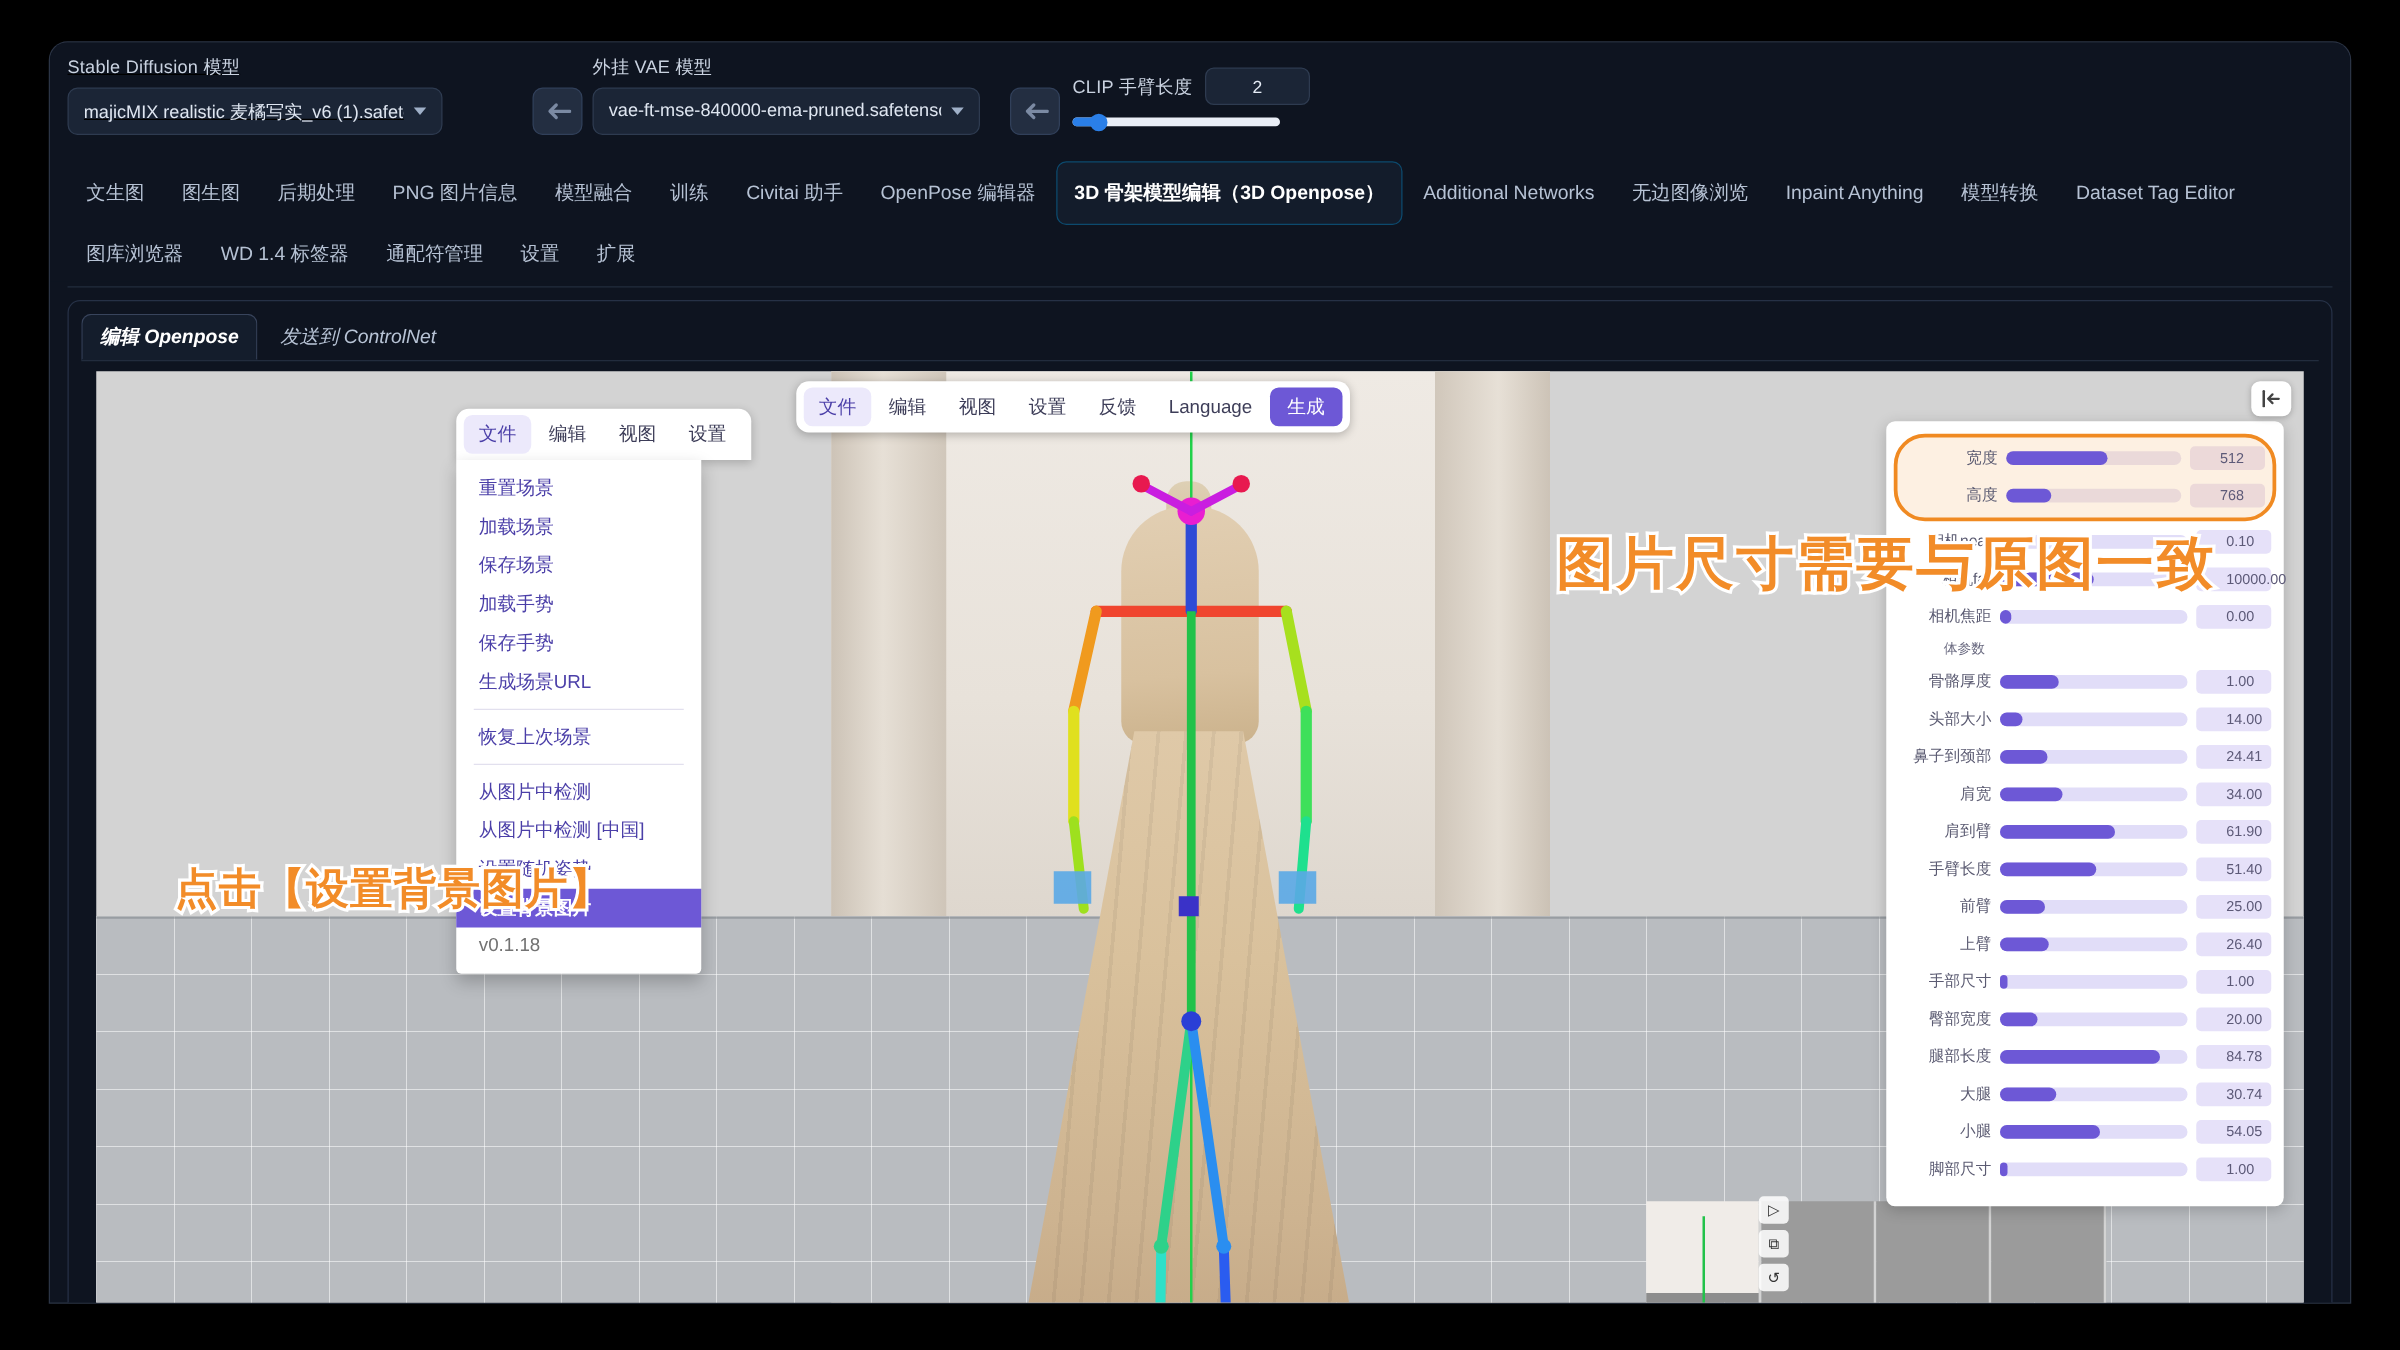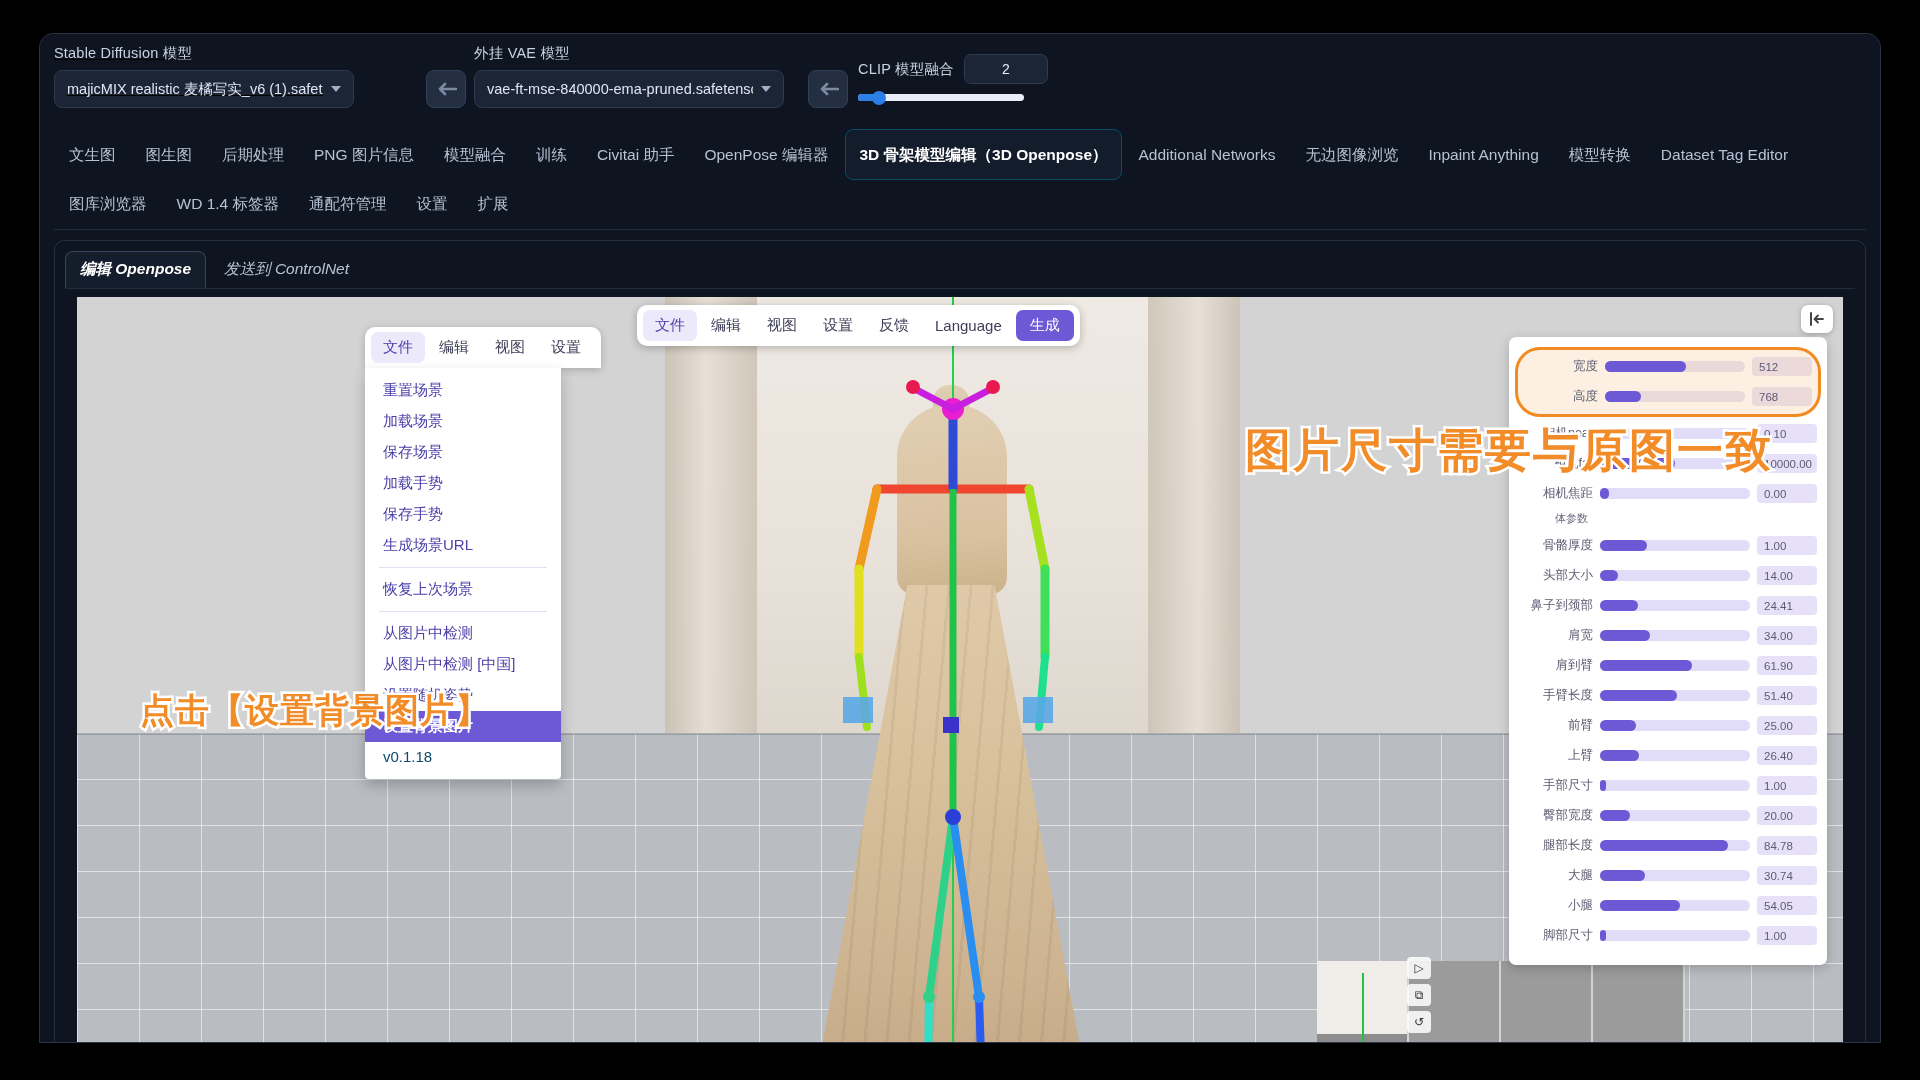--- a/index.html
+++ b/index.html
@@ -131,37 +131,37 @@
     display: flex; gap: 2px; box-shadow: 0 2px 8px rgba(0,0,0,.2);
     width: 236px; overflow: hidden;
   }
   .filemenu-list {
     background: #fff; width: 196px; padding: 7px 0 8px 0;
     box-shadow: 0 6px 14px rgba(0,0,0,.22);
     border-radius: 0 0 4px 4px;
   }
   .fm-item { font-size: 15px; color: #4b3fa8; padding: 6px 18px; white-space: nowrap; }
   .fm-item.hl { background: #6d58d6; color: #fff; font-weight: bold; }
-  .fm-item.ver { color: #0c4a6e; }
+  .fm-item.ver { color: #737373; }
   .fm-sep { height: 1px; background: #e2e0ee; margin: 6px 14px; }
 
   
   .proppanel {
     position: absolute; right: 16px; top: 40px; width: 318px; z-index: 25;
     background: #fff; border-radius: 7px; padding: 12px 10px 14px 10px;
     box-shadow: 0 3px 12px rgba(0,0,0,.2);
   }
   .prop-row { display: flex; align-items: center; height: 30px; gap: 7px; }
   .prop-label { width: 74px; text-align: right; font-size: 12.5px; color: #5b5b72; white-space: nowrap; }
   .prop-track { flex: 1; height: 11px; background: #e1ddf8; border-radius: 6px; position: relative; }
   .prop-fill { position: absolute; left: 0; top: 0; height: 11px; background: #6d58d6; border-radius: 6px; }
   .prop-val {
     width: 60px; height: 19px; background: #e6e1f9; border-radius: 4px;
     font-size: 11.5px; color: #5d5a78; display: flex; align-items: center;
-    padding-left: 7px;
+    padding-left: 24px;
   }
   
   .size-group {
     border: 3px solid #f08a22; border-radius: 25px; background: #fdf0e2;
     padding: 2px 6px; margin: -2px -4px 2px -4px;
   }
   .size-group .prop-track { background: #ead9d9; }
   .size-group .prop-val { background: #ecd9d9; }
 
   
@@ -251,21 +251,21 @@
       </div>
 
       <div class="refresh-btn" style="left:768px; top:36px;">
         <svg width="22" height="16" viewBox="0 0 22 16">
           <path d="M21 8 H6 M10 3 L5 8 L10 13" stroke="#7b8aa3" stroke-width="2.6" fill="none" stroke-linecap="round" stroke-linejoin="round"></path>
         </svg>
       </div>
 
       <div class="clip-box" style="left:818px; top:20px;">
         <div class="clip-row">
-          <span class="field-label">CLIP 模型融合</span>
+          <span class="field-label">CLIP 手臂长度</span>
           <span class="clip-num">2</span>
         </div>
         <div class="clip-slider">
           <div class="fill"></div>
           <div class="knob"></div>
         </div>
       </div>
     </div>
 
     <div class="navtabs">

